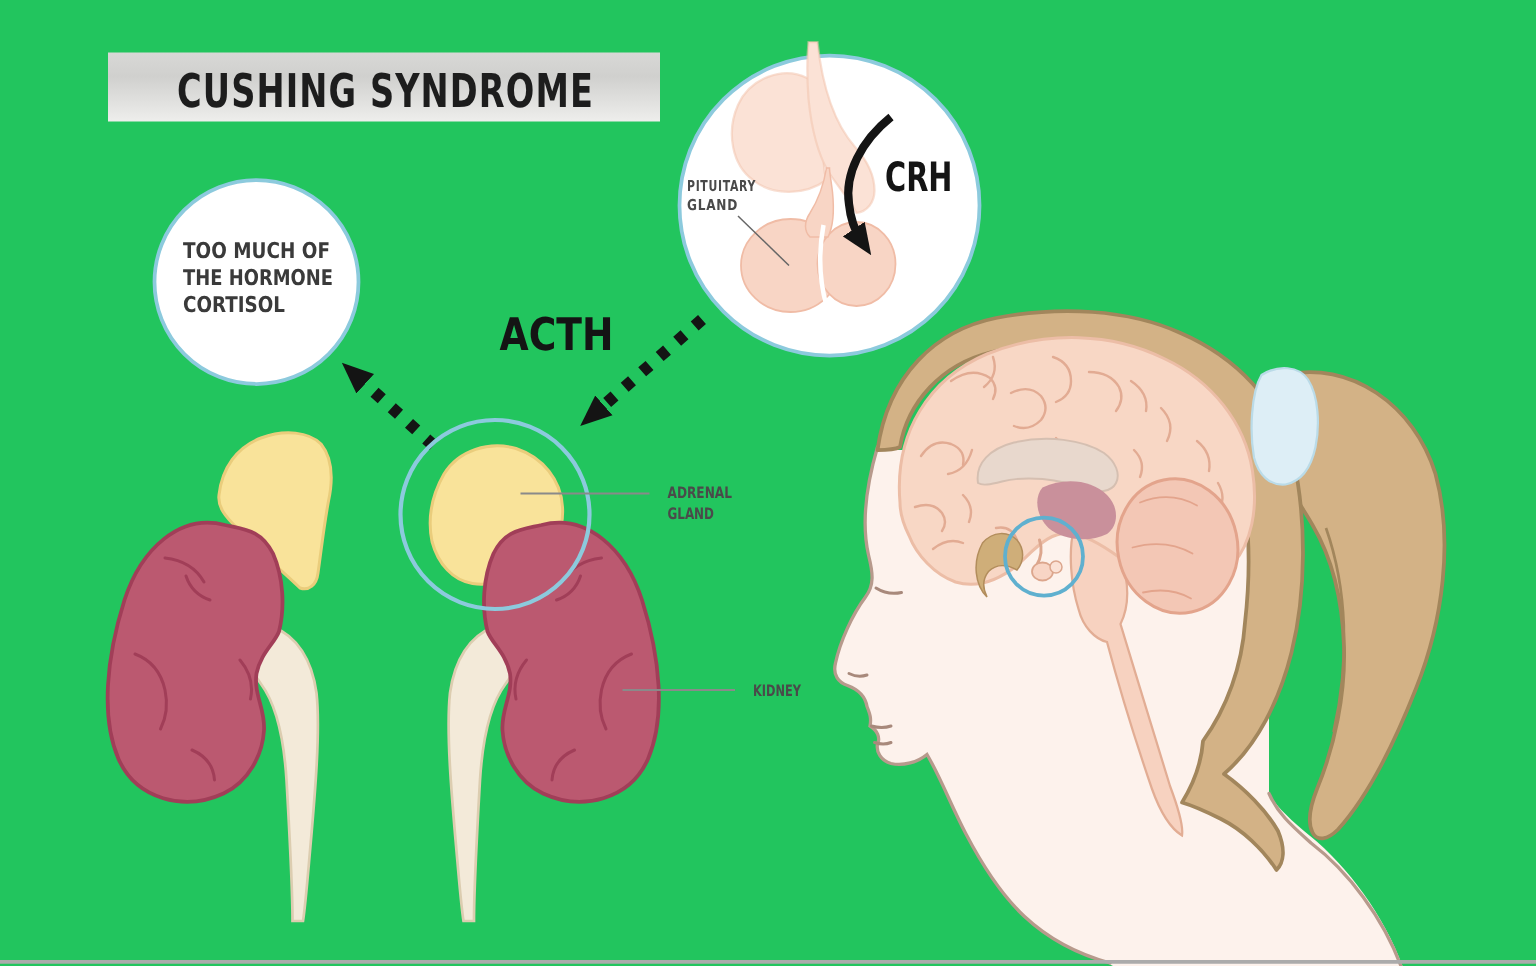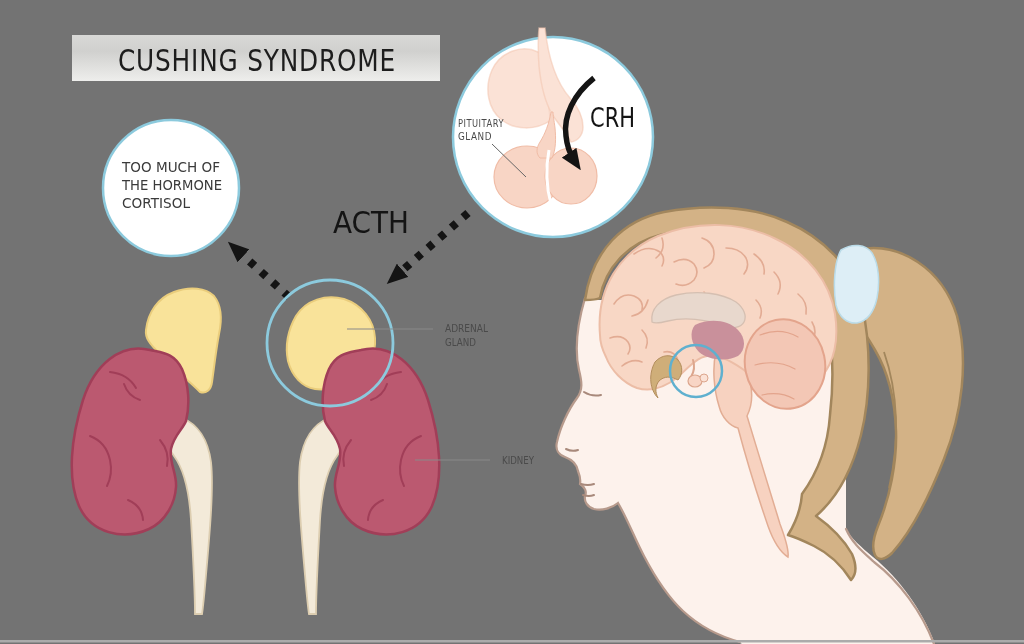--- a/index.html
+++ b/index.html
@@ -1,17 +1,17 @@
 <!DOCTYPE html>
 <html style="--circle_stroke: #8ccadd; --head_circle_stroke: #5fb0cf; --kidney_fill: #bb5970; --kidney_outline: #a13e58; --adrenal_fill: #f9e39a; --adrenal_outline: #eacd7c; --ureter_fill: #f3ead9; --ureter_outline: #dccdb0; --gland_pink: #f8d5c5; --gland_pink_light: #fbe2d6; --hair_fill: #d3b286; --hair_outline: #a2865c; --scrunchie_fill: #ddeef6; --scrunchie_outline: #badbe8; --skin_fill: #fdf2ec; --skin_outline: #b79a8c; --brain_fill: #f8d7c5; --brain_outline: #ecbda6; --gyri_stroke: #e2ab93; --corpus_fill: #e8d8cd; --thalamus_fill: #c9909b; --cerebellum_fill: #f3c7b5; --cerebellum_outline: #e3a48c; --brainstem_fill: #f7d2c0; --brainstem_outline: #e2ad94; --sphenoid_fill: #cfae79; --arrow_black: #141414; --label_text: #4a4a4a; --title_text: #1d1d1d; --body_text: #3a3a3a; --leader_line: #8a8a8a; --bottom_rule: #ababab;"><head>
 <meta charset="utf-8">
 <style>
   html,body{margin:0;padding:0;background:#ffffff;}
-  .stage{position:relative;width:1024px;height:644px;background:#737373;overflow:hidden;
-         font-family:"DejaVu Sans","Liberation Sans",sans-serif;}
+  .stage{position:relative;width:1024px;height:644px;background:#22c55e;overflow:hidden;
+         font-family:"DejaVu Sans","Liberation Sans",sans-serif;font-weight:bold;}
   svg{position:absolute;left:0;top:0;}
   text{font-family:"DejaVu Sans","Liberation Sans",sans-serif;}
 </style>
 </head>
 <body>
 
 <div class="stage">
 <svg width="1024" height="644" viewBox="0 0 1024 644">
   <defs>
     <linearGradient id="titlebar-grad" x1="0" y1="0" x2="0" y2="1">

